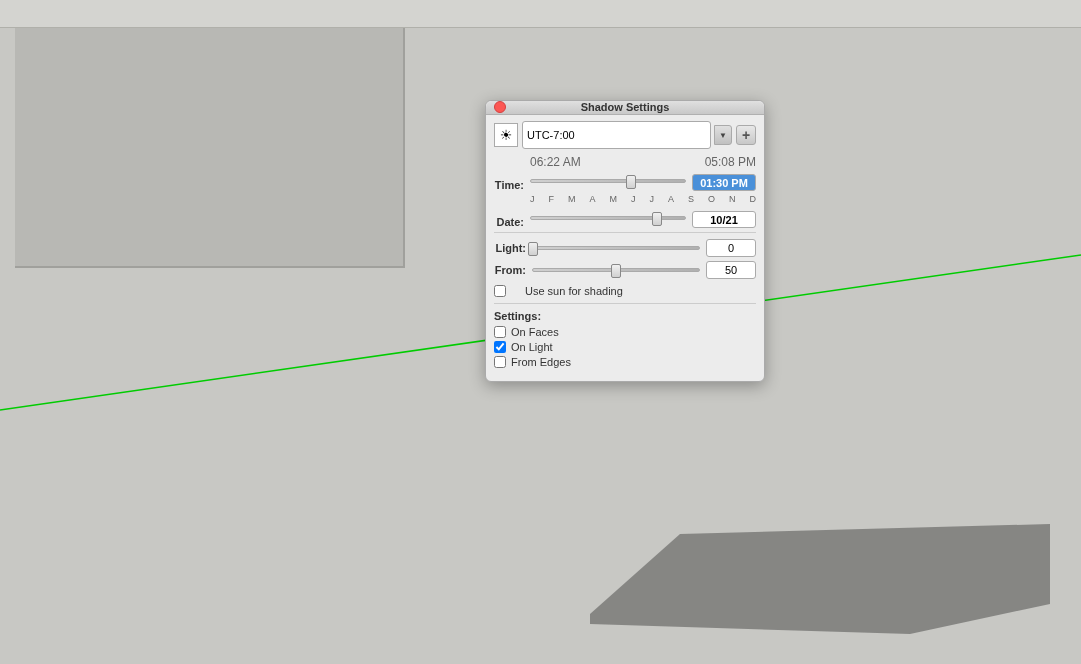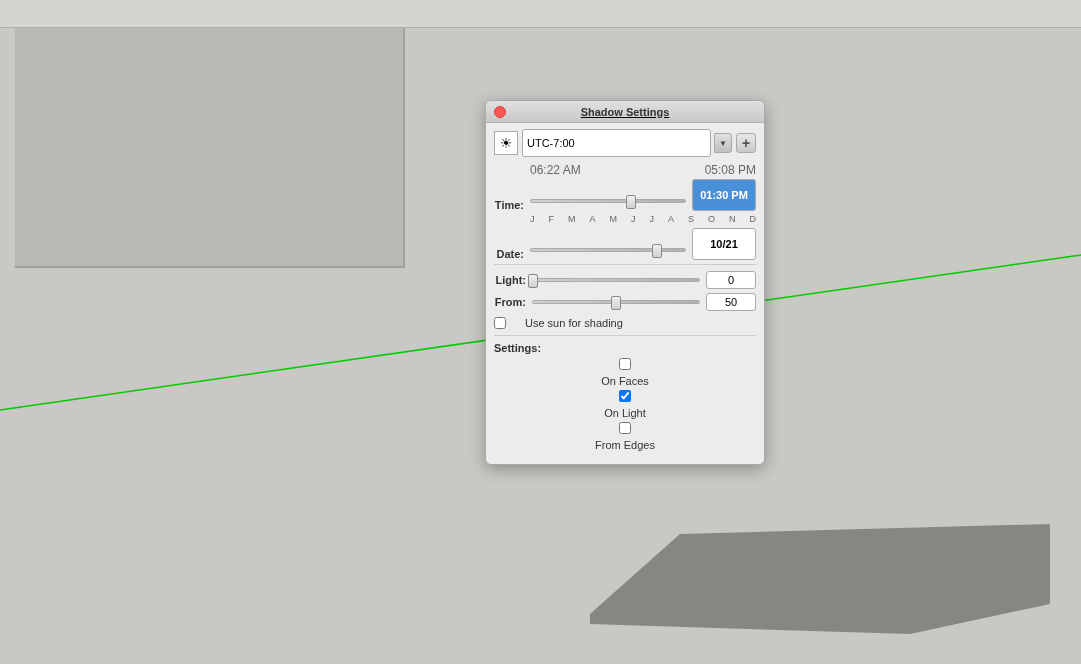--- a/index.html
+++ b/index.html
@@ -70,26 +70,24 @@
       border: 1px solid #aaa;
       border-radius: 6px;
       box-shadow: 0 4px 16px rgba(0,0,0,0.3);
       padding: 0;
     }
 
     .panel-titlebar {
       background: linear-gradient(to bottom, #e0e0e0, #c8c8c8);
       border-radius: 6px 6px 0 0;
       border-bottom: 1px solid #b0b0b0;
-      height: 22px;
-      display: flex;
-      align-items: center;
+      height: 14px;
+      display: flex;
       justify-content: center;
       position: relative;
-      text-decoration: underline;
     }
 
     .panel-titlebar .close-btn {
       position: absolute;
       left: 8px;
       width: 12px;
       height: 12px;
       background: #fc5753;
       border-radius: 50%;
       border: 1px solid #d44040;
@@ -226,21 +224,21 @@
       display: flex;
       justify-content: space-between;
       font-size: 9px;
       color: #666;
       padding: 0 0 0 36px;
       margin-bottom: 4px;
     }
 
     .value-input {
       width: 64px;
-      height: 32px;
+      height: 17px;
       margin-left: 6px;
       border: 1px solid #aaa;
       border-radius: 3px;
       text-align: center;
       font-size: 11px;
       background: white;
       flex-shrink: 0;
       font-weight: bold;
     }
 
@@ -333,21 +331,20 @@
       font-weight: bold;
       color: #333;
       margin-bottom: 4px;
     }
 
     .checkbox-row {
       display: flex;
       align-items: center;
       gap: 5px;
       margin-bottom: 3px;
-      flex-direction: column;
     }
 
     .checkbox-row input[type=checkbox] {
       width: 12px;
       height: 12px;
     }
 
     .checkbox-label {
       font-size: 11px;
       color: #333;

